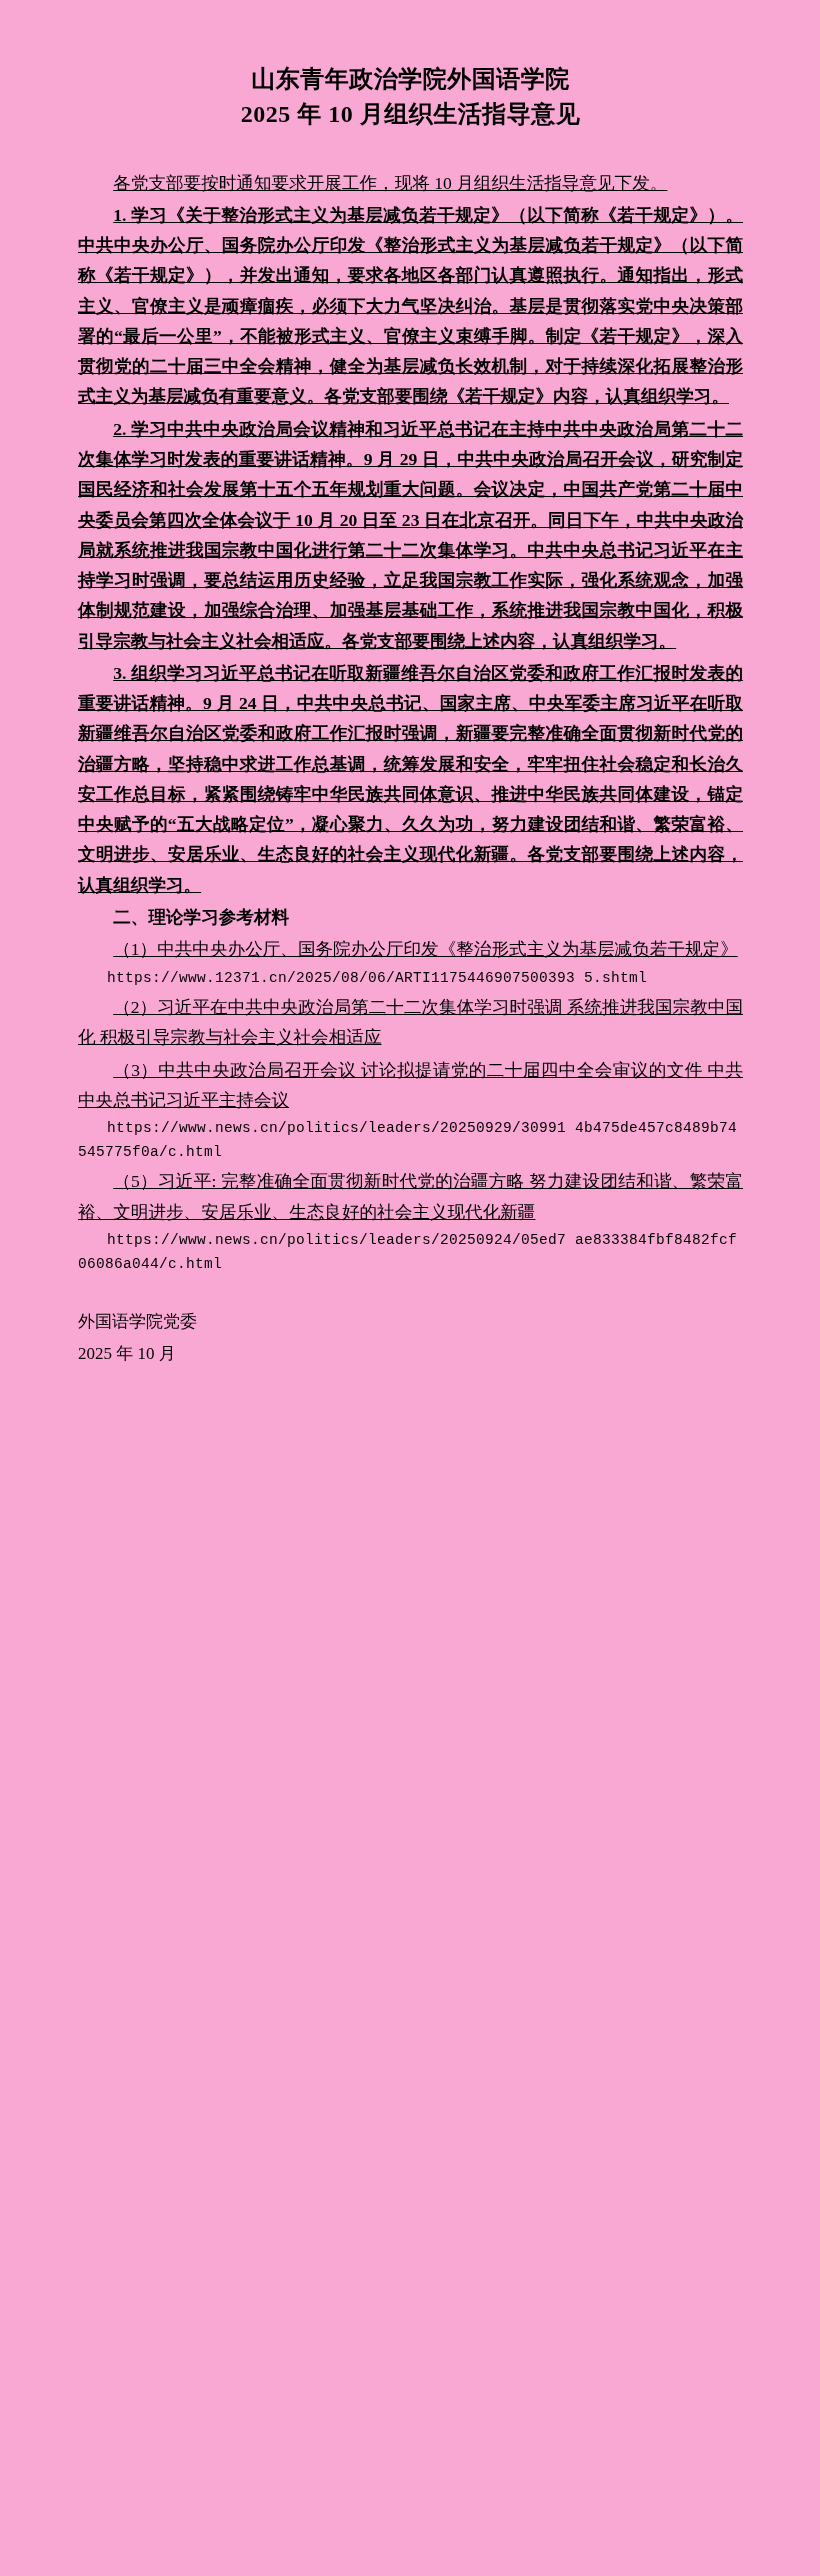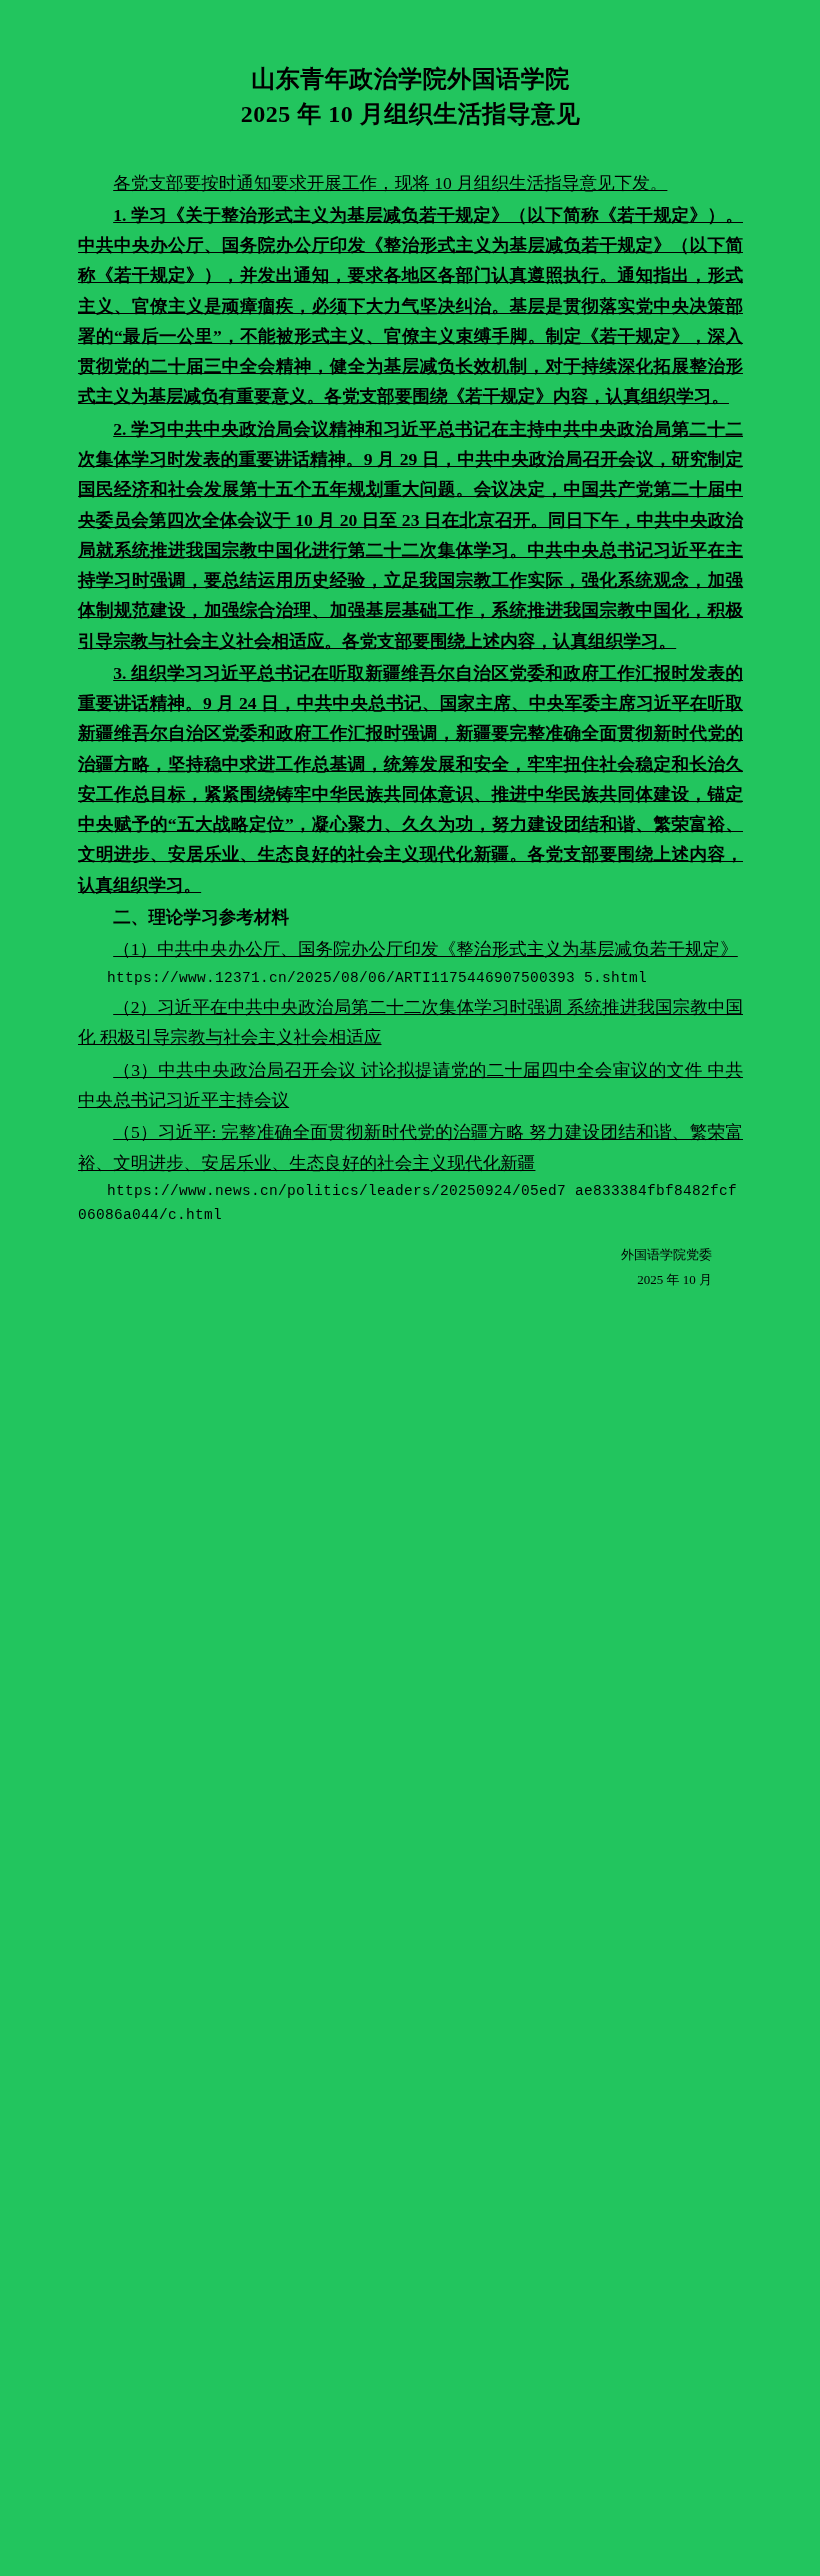--- a/index.html
+++ b/index.html
@@ -10,21 +10,21 @@
   body {
     width: 821px;
     font-family: "Liberation Serif", "DejaVu Serif", serif;
     color: #000000;
   }
   .page {
     width: 821px;
     min-height: 2576px;
     box-sizing: border-box;
     padding: 62px 78px 47px 78px;
-    background: #22c55e;
+    background: #f9a8d4;
   }
   .title-block {
     text-align: center;
     margin-bottom: 36px;
   }
   .title-line {
     font-size: 24px;
     font-weight: bold;
     line-height: 1.45;
     letter-spacing: 0.5px;
@@ -51,23 +51,23 @@
   .url {
     font-family: "Liberation Mono", "DejaVu Sans Mono", monospace;
     font-size: 14.5px;
     line-height: 1.62;
     margin: 0 0 2.1px 0;
     text-indent: 2em;
     word-break: break-all;
     letter-spacing: 0.3px;
   }
   .sign {
-    margin-top: 17px;
-    text-align: right;
-    font-size: 13px;
+    margin-top: 31px;
+    text-align: left;
+    font-size: 17px;
     line-height: 1.72;
     padding-right: 31px;
   }
   .sign div {
     margin-bottom: 3.1px;
   }
 </style>
 </head>
 <body>
 
@@ -89,20 +89,22 @@
 
   <p class="heading">二、理论学习参考材料</p>
 
   <p class="para">（1）中共中央办公厅、国务院办公厅印发《整治形式主义为基层减负若干规定》</p>
   <p class="url">https://www.12371.cn/2025/08/06/ARTI1175446907500393
 5.shtml</p>
 
   <p class="para">（2）习近平在中共中央政治局第二十二次集体学习时强调 系统推进我国宗教中国化 积极引导宗教与社会主义社会相适应</p>
 
   <p class="para">（3）中共中央政治局召开会议 讨论拟提请党的二十届四中全会审议的文件 中共中央总书记习近平主持会议</p>
+  <p class="url">https://www.news.cn/politics/leaders/20250929/30991
+4b475de457c8489b74545775f0a/c.html</p>
 
 
   <p class="para">（5）习近平: 完整准确全面贯彻新时代党的治疆方略 努力建设团结和谐、繁荣富裕、文明进步、安居乐业、生态良好的社会主义现代化新疆</p>
   <p class="url">https://www.news.cn/politics/leaders/20250924/05ed7
 ae833384fbf8482fcf06086a044/c.html</p>
 
   <div class="sign">
     <div>外国语学院党委</div>
     <div>2025 年 10 月</div>
   </div>

